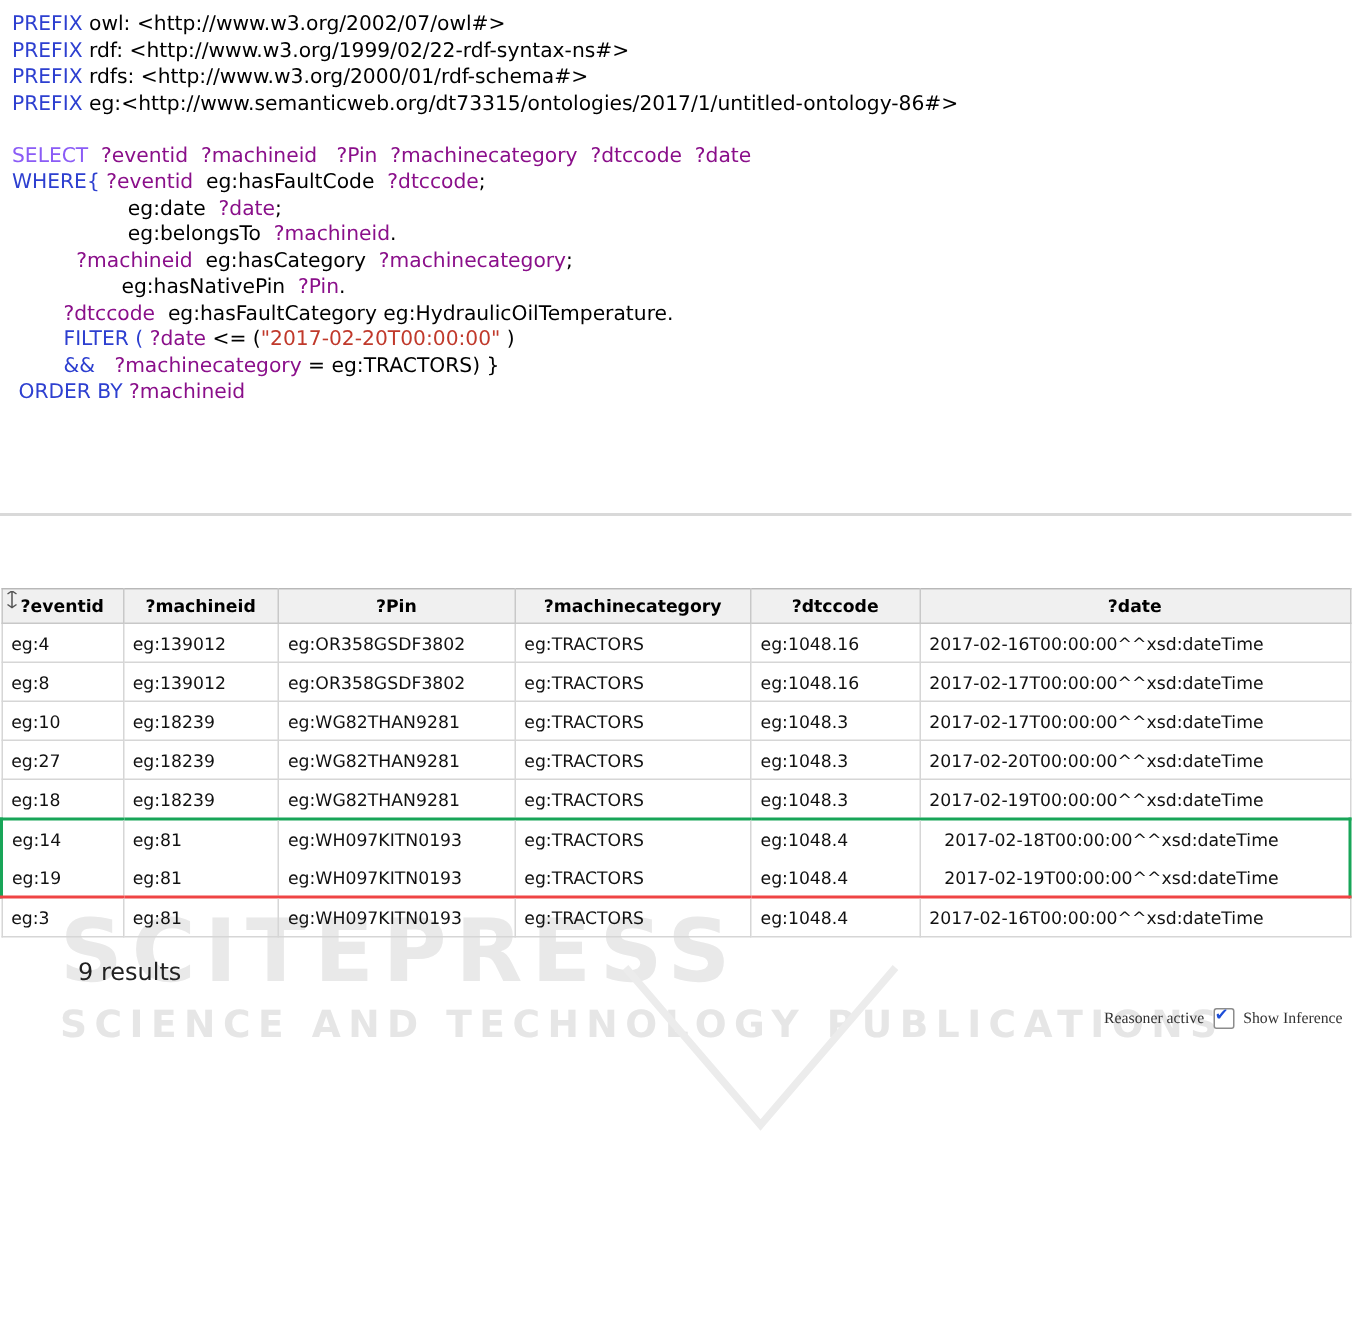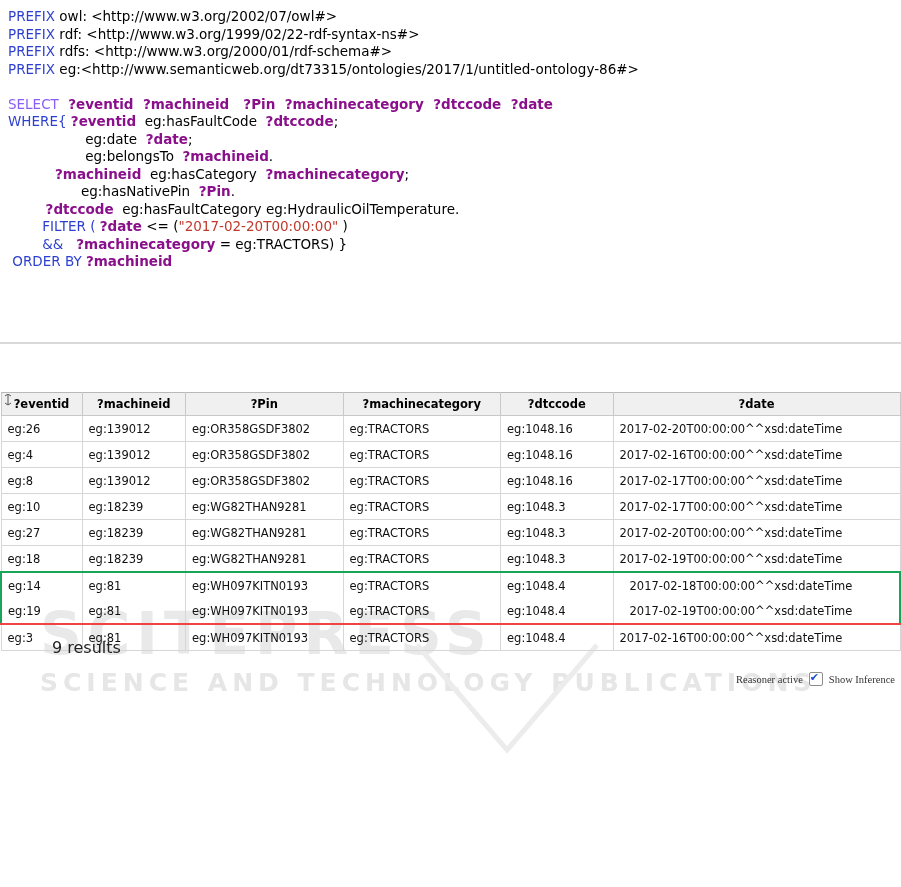--- a/index.html
+++ b/index.html
@@ -70,21 +70,21 @@
     position: absolute;
     left: 8px;
     top: 8px;
     font-family: "DejaVu Sans", sans-serif;
     font-size: 13.5px;
     line-height: 17.5px;
     white-space: pre;
     color: #000000;
   }
   .kw { color: #2d3fd0; }
-  .var { color: #8a0f8a; font-weight: bold; }
+  .var { color: #8a0f8a; font-weight: normal; }
   .lit { color: #c0392b; }
   .plain { color: #000000; }
 
   #divider {
     position: absolute;
     left: 0;
     top: 342px;
     width: 901px;
     height: 2px;
     background: #d9d9d9;
@@ -249,28 +249,20 @@
         <th>?eventid</th>
         <th>?machineid</th>
         <th>?Pin</th>
         <th>?machinecategory</th>
         <th>?dtccode</th>
         <th>?date</th>
       </tr>
     </thead>
     <tbody id="results-body">
         <tr>
-          <td>eg:26</td>
-          <td>eg:139012</td>
-          <td>eg:OR358GSDF3802</td>
-          <td>eg:TRACTORS</td>
-          <td>eg:1048.16</td>
-          <td>2017-02-20T00:00:00^^xsd:dateTime</td>
-        </tr>
-        <tr>
           <td>eg:4</td>
           <td>eg:139012</td>
           <td>eg:OR358GSDF3802</td>
           <td>eg:TRACTORS</td>
           <td>eg:1048.16</td>
           <td>2017-02-16T00:00:00^^xsd:dateTime</td>
         </tr>
         <tr>
           <td>eg:8</td>
           <td>eg:139012</td>

